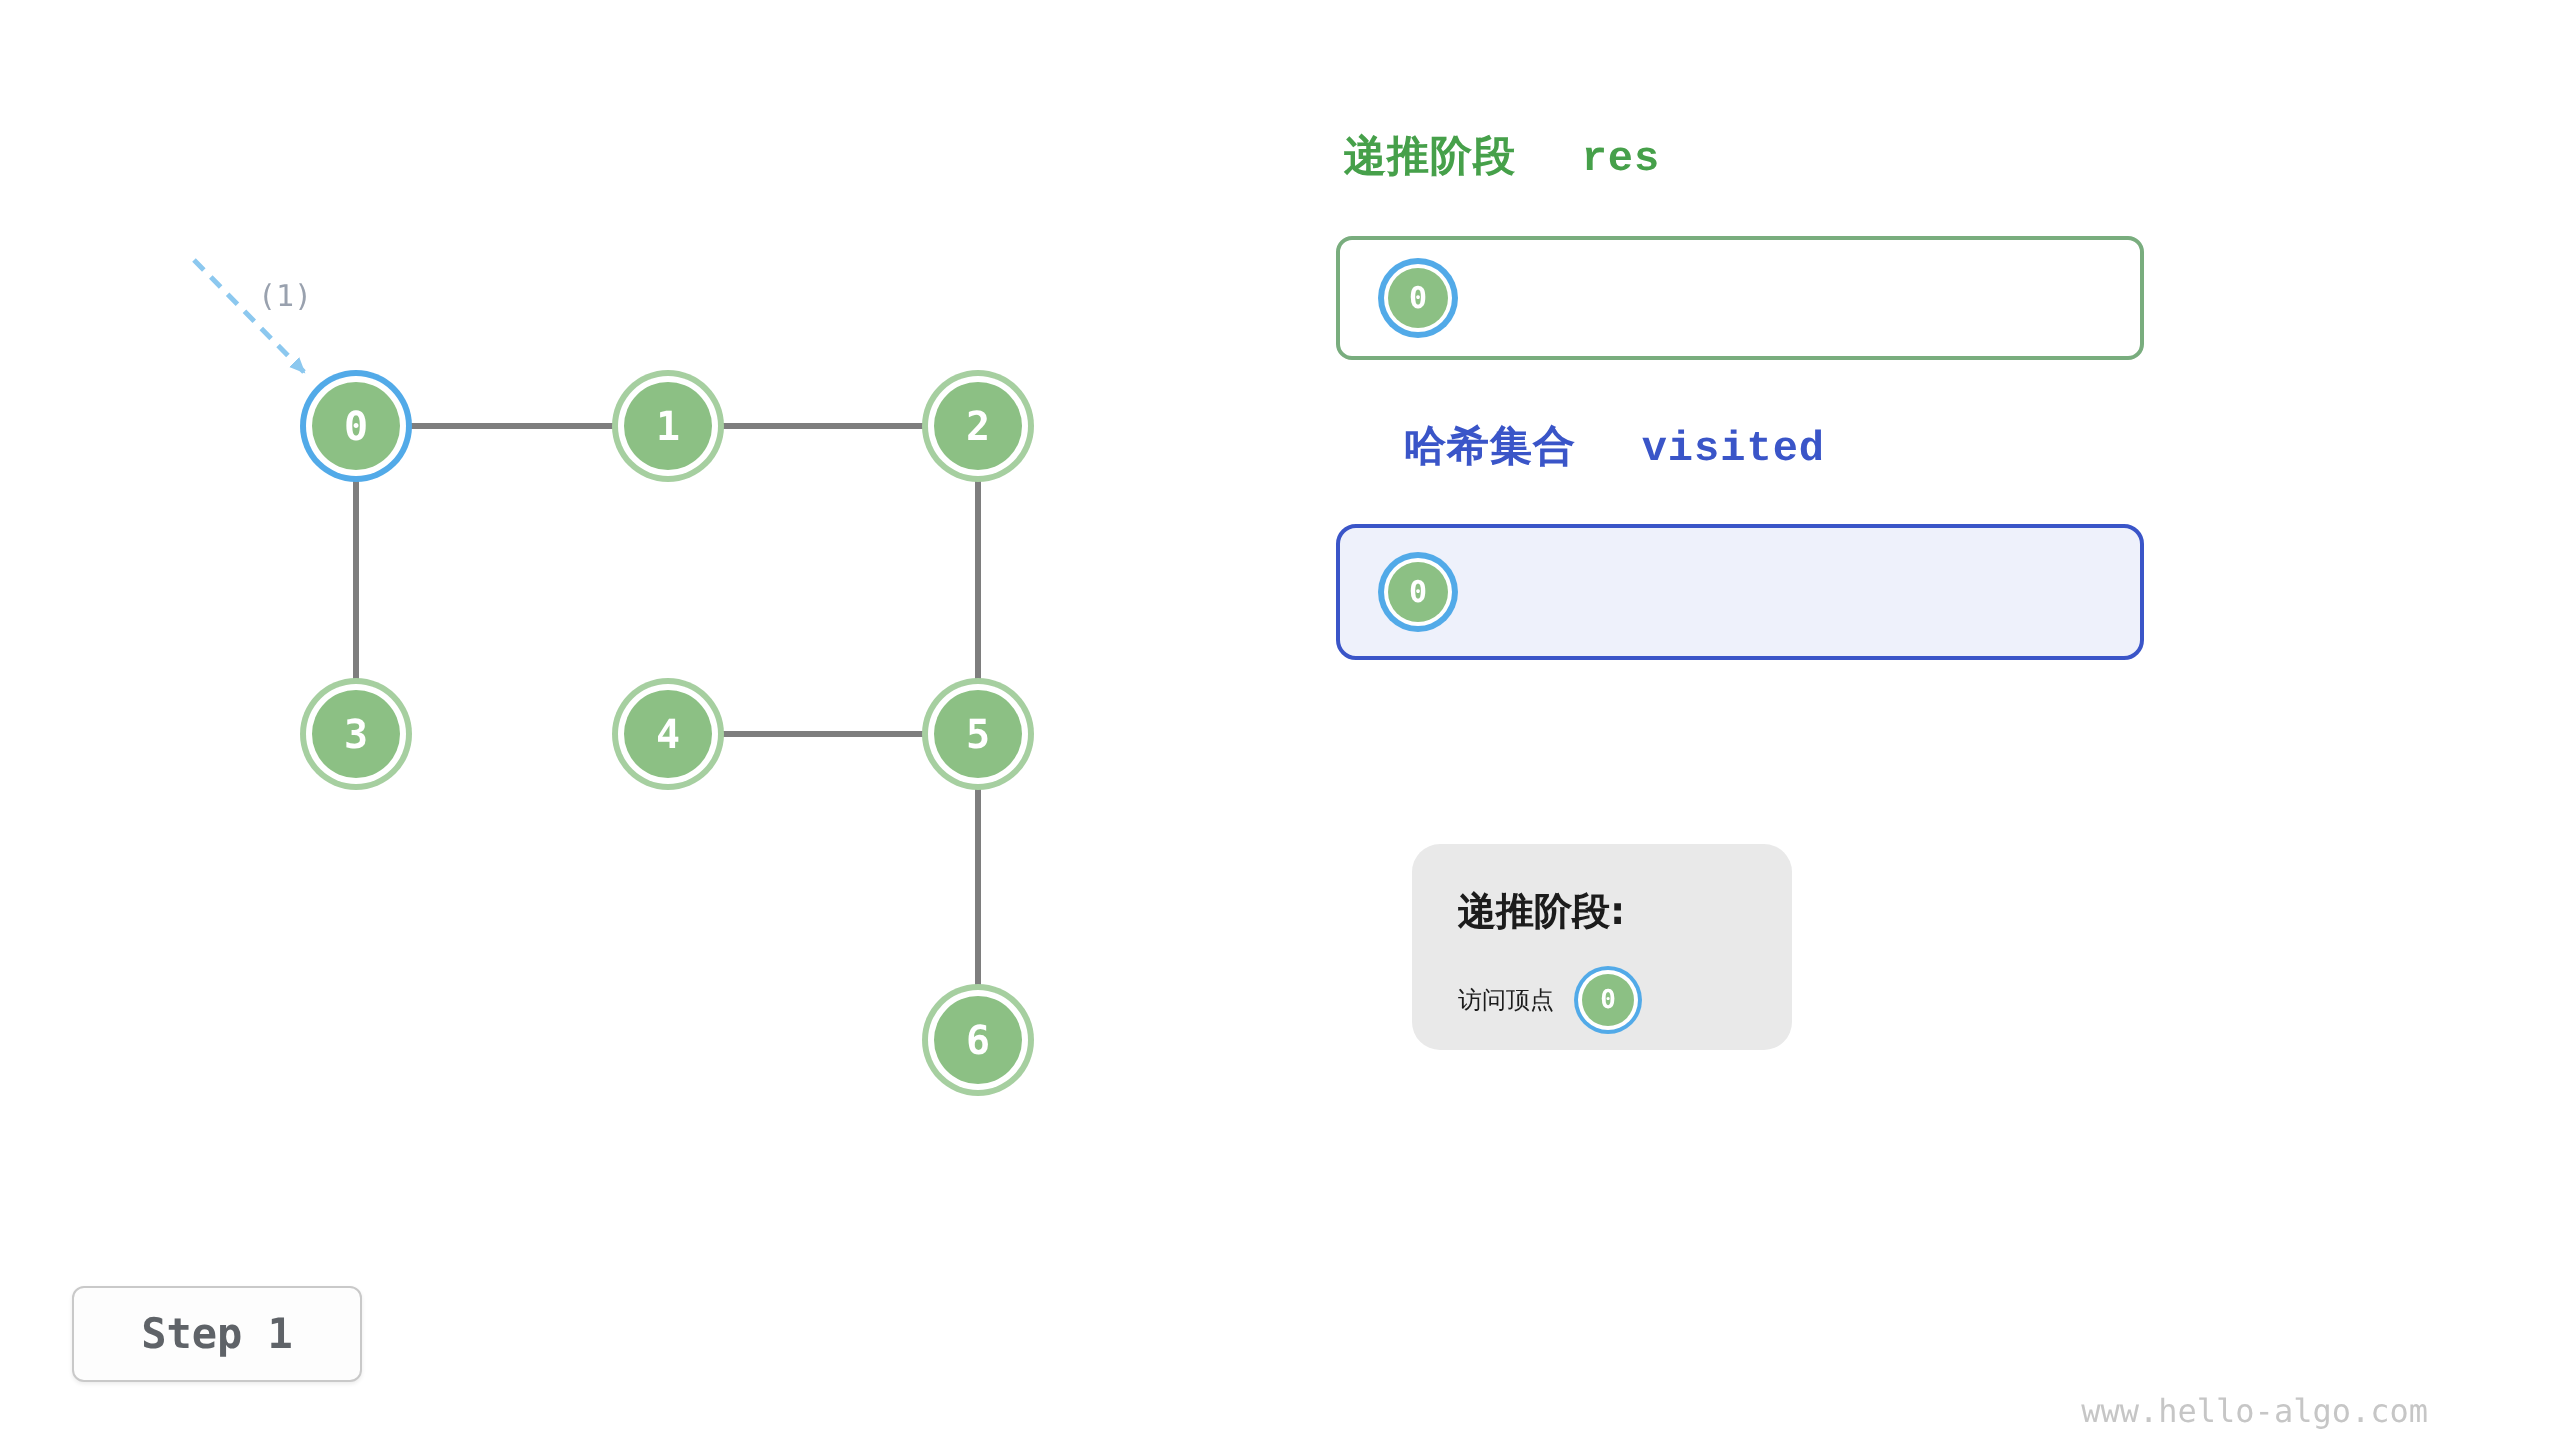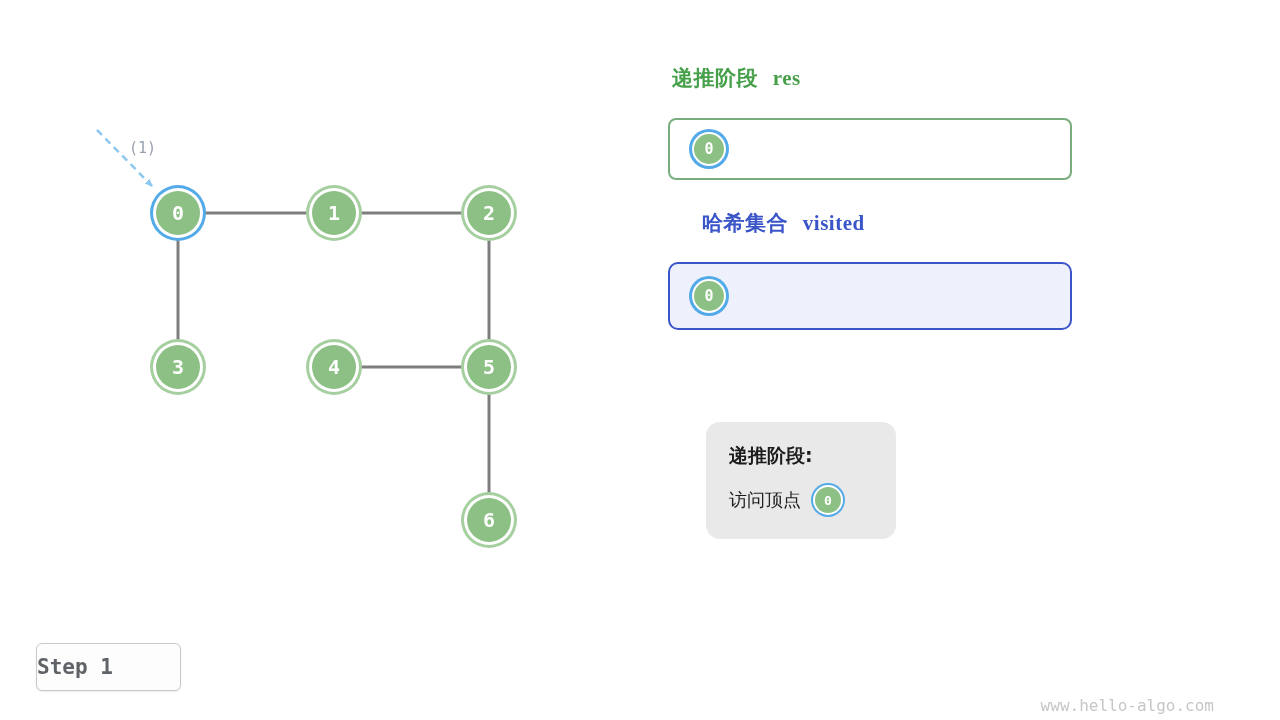--- a/index.html
+++ b/index.html
@@ -19,48 +19,48 @@
     font-family:"DejaVu Sans Mono", monospace; font-size:20px; font-weight:bold;
     display:flex; align-items:center; justify-content:center;
     box-shadow:0 0 0 3px #ffffff, 0 0 0 6px var(--node-ring-green,#A6CFA0);
   }
   .gnode.active { box-shadow:0 0 0 3px #ffffff, 0 0 0 6px var(--active-ring-blue,#52AAE8); }
 
   
   .panel-title { position:absolute; left:672px; font-size:21px; font-weight:bold; letter-spacing:0.5px; }
   .res-title { top:64px; color:var(--res-green,#46A04A); }
   .visited-title { top:209px; color:var(--visited-blue,#2F4FC4);padding-left:30px; }
-  .panel-title .code { font-family:Liberation Serif, serif; margin-left:7px; }
+  .panel-title .code { font-family:Liberation Mono, monospace; margin-left:25px; }
 
   .box { position:absolute; left:668px; width:404px; display:flex; align-items:center; padding-left:24px; gap:16px; }
   .res-box { top:118px; height:62px; background:#ffffff; border:2px solid #79AD7E; border-radius:8px; }
   .visited-box { top:262px; height:68px; background:#EEF1FB; border:2px solid var(--visited-blue,#3A55C8); border-radius:10px; }
 
   .chip {
     flex:0 0 auto; width:30px; height:30px; border-radius:50%;
     background:var(--node-green,#8CC084); color:#fff;
     font-family:"DejaVu Sans Mono", monospace; font-size:15px; font-weight:bold;
     display:inline-flex; align-items:center; justify-content:center;
     box-shadow:0 0 0 2px #ffffff, 0 0 0 5px var(--node-ring-green,#A6CFA0);
   }
   .chip.active { box-shadow:0 0 0 2px #ffffff, 0 0 0 5px var(--active-ring-blue,#52AAE8); }
 
   
-  .status-card { position:absolute; left:706px; top:422px; width:190px; height:117px;
+  .status-card { position:absolute; left:706px; top:422px; width:190px; height:103px;
     background:#E9E9E9; border-radius:14px; padding:21px 23px; }
   .status-title { font-size:19px; font-weight:bold; color:#1c1c1c; }
   .status-row { margin-top:18px; display:flex; align-items:center; }
-  .status-action { font-size:18px; color:#1c1c1c; }
+  .status-action { font-size:12px; color:#1c1c1c; }
   .status-row .chip { width:26px; height:26px; font-size:13px; margin-left:14px;
     box-shadow:0 0 0 2px #ffffff, 0 0 0 4px var(--active-ring-blue,#52AAE8); }
 
   
   .step-badge { position:absolute; left:36px; top:643px; width:145px; height:48px;
     background:#FDFDFD; border:1px solid #C9C9C9; border-radius:6px;
-    display:flex; align-items:center; justify-content:flex-start;
+    display:flex; align-items:center; justify-content:center;
     font-family:"DejaVu Sans Mono", monospace; font-size:21px; font-weight:bold; color:#5F6368;
     box-shadow:0 1px 2px rgba(0,0,0,0.08); }
   .watermark { position:absolute; right:66px; bottom:5px;
     font-family:"DejaVu Sans Mono", monospace; font-size:16px; color:#C6C6C6; }
 </style>
 </head>
 <body>
 
 <div class="page">
 

